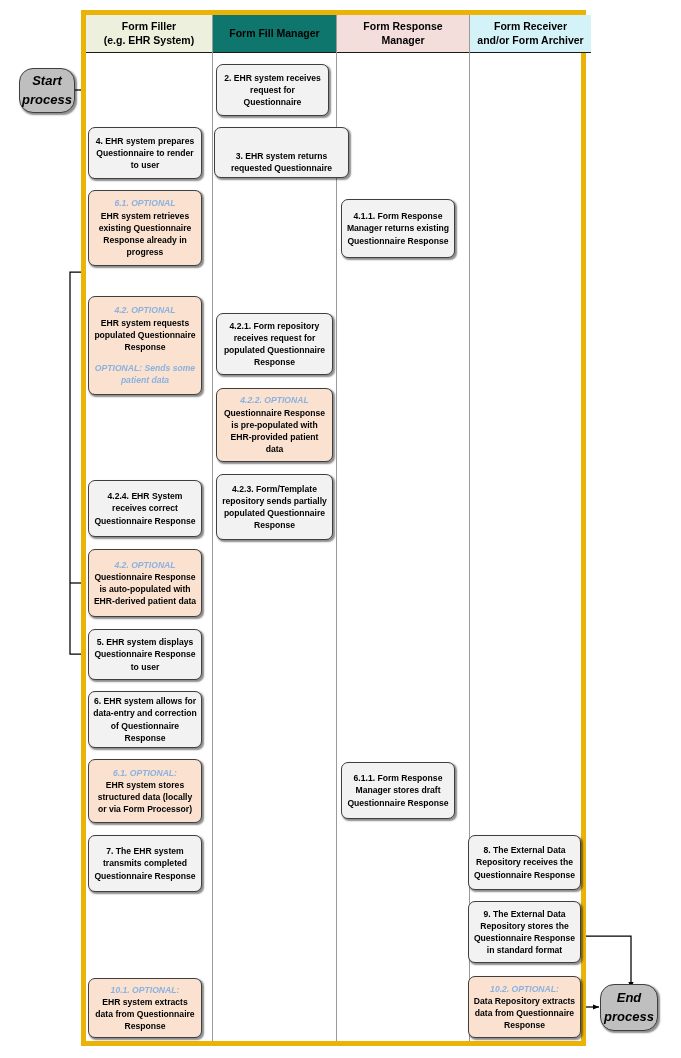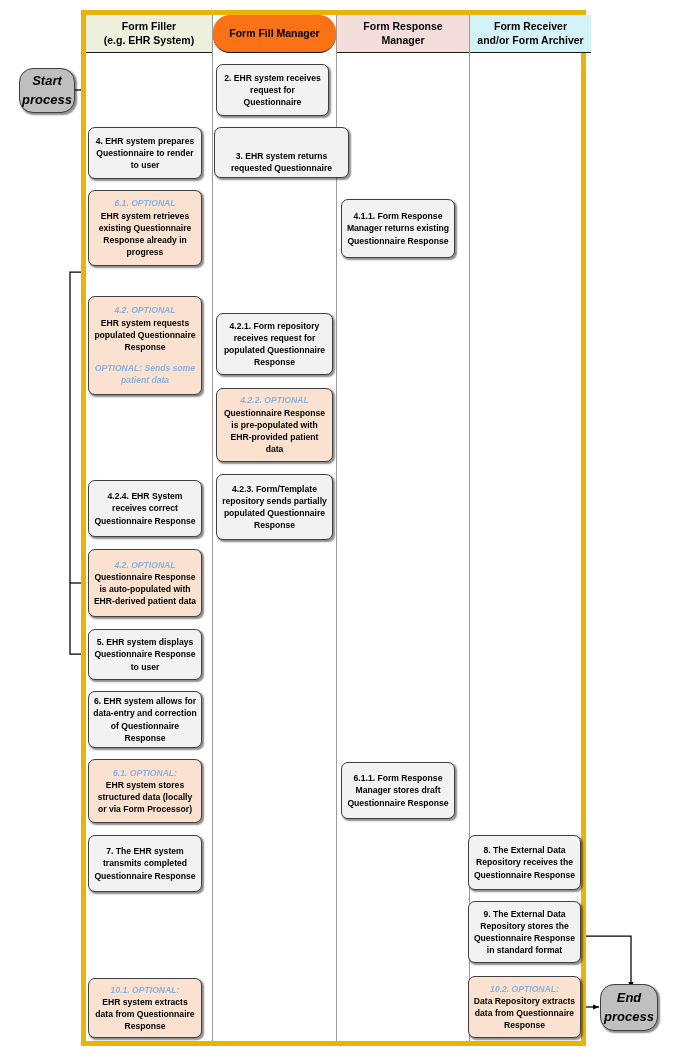--- a/index.html
+++ b/index.html
@@ -183,21 +183,21 @@
   <div class="lane-frame">
     <div class="lane-col" style="left:0px;width:127px;">
       <div class="lane-head" style="background:#edf0dd;">
         <div>
           <span>Form Filler</span>
           <span>(e.g. EHR System)</span>
         </div>
       </div>
     </div>
     <div class="lane-col" style="left:127px;width:124px;">
-      <div class="lane-head" style="background:#f97316;border-radius:17px;">
+      <div class="lane-head" style="background:#0f766e;">
         <div>
           <span>Form Fill Manager</span>
 
         </div>
       </div>
     </div>
     <div class="lane-col" style="left:251px;width:133px;">
       <div class="lane-head" style="background:#f4dedc;">
         <div>
           <span>Form Response</span>

